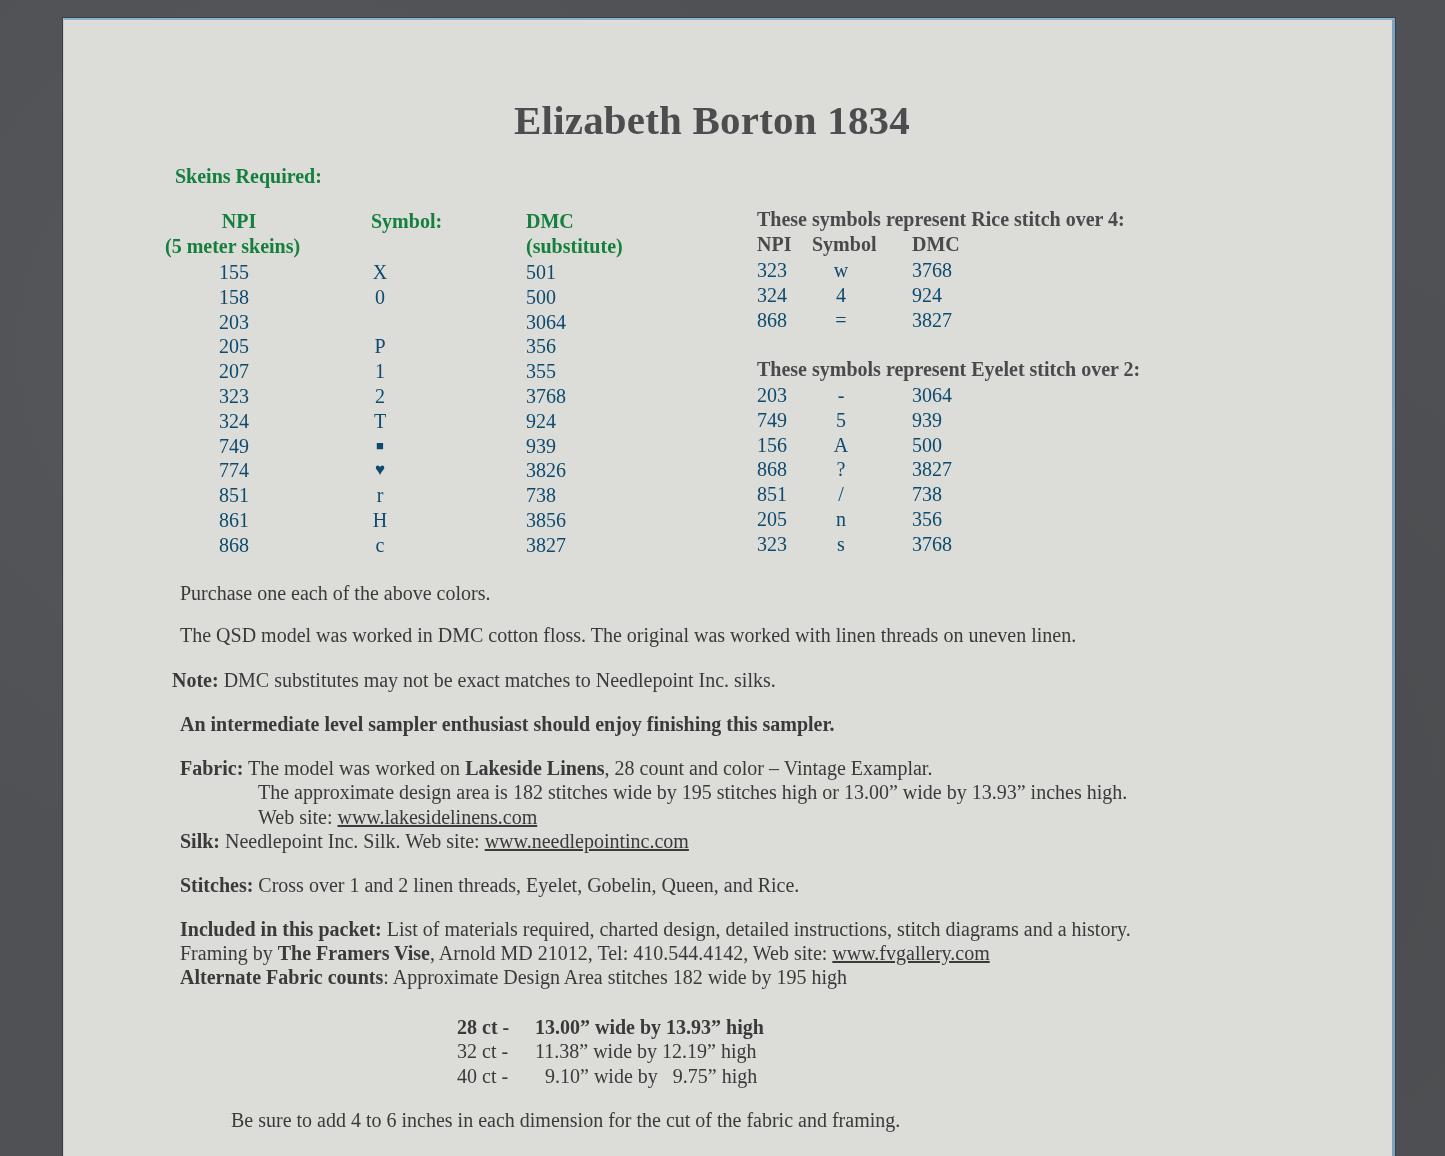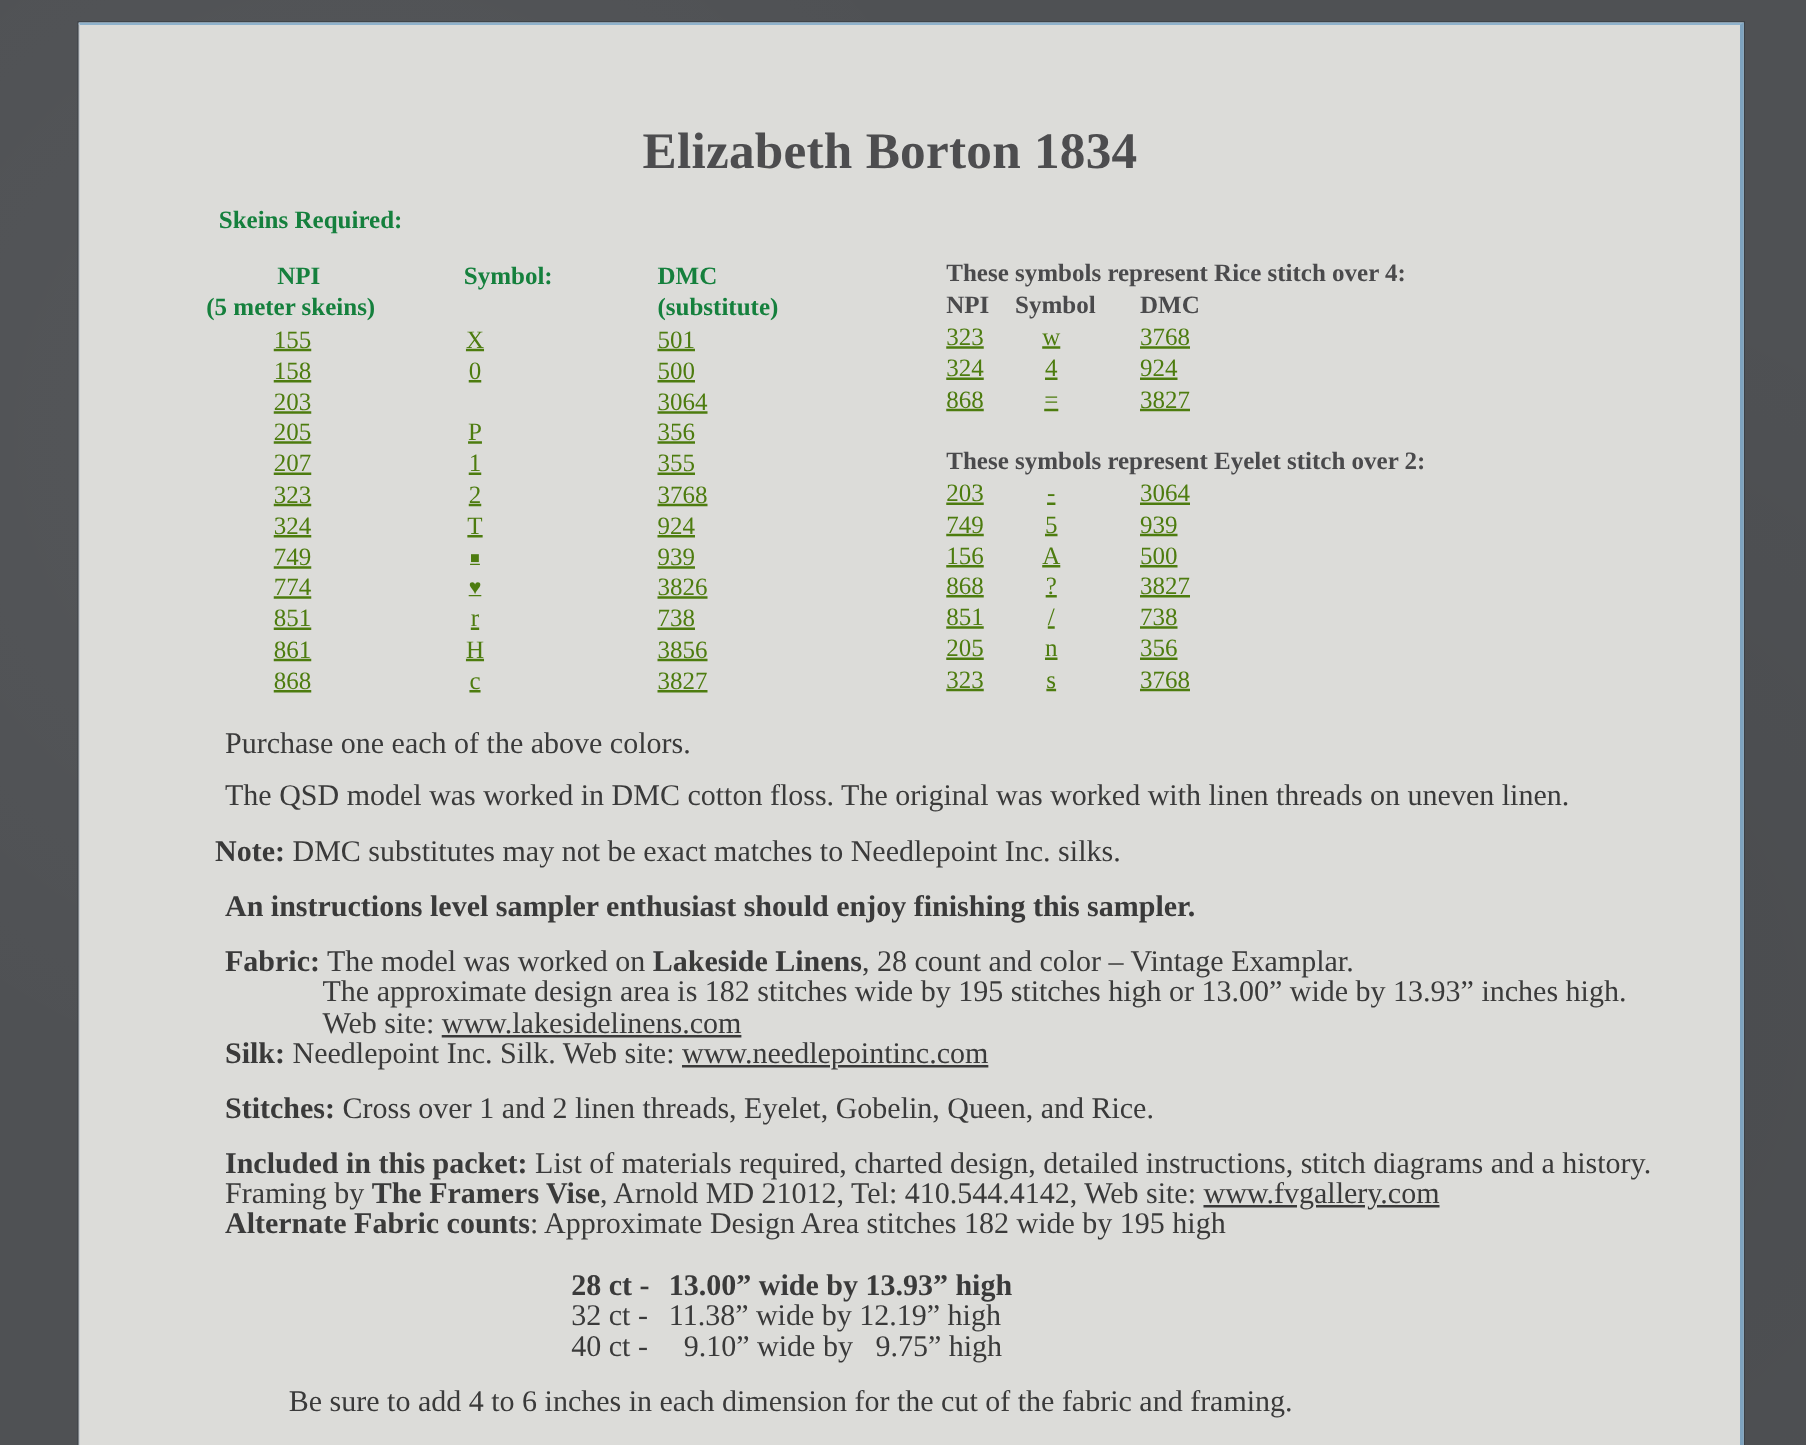--- a/index.html
+++ b/index.html
@@ -20,22 +20,22 @@
       border-left: 1px solid #c8ccd0;
       box-shadow: 0 0 0 1px #3b4046;
     }
     .abs { position: absolute; white-space: nowrap; }
     .title {
       left: 450px; top: 76px; font-size: 41px; font-weight: bold; color: #4d4d4f;
       letter-spacing: 0.2px;
     }
     .bold { font-weight: bold; }
     .hdr { font-size: 20px; font-weight: bold; color: #15803d; }
-    .t20 { font-size: 24px; color: #3a3a3a; }
-    .col { position: absolute; font-size: 20px; color: #4d7c0f; line-height: 24.8px; text-decoration: underline; }
+    .t20 { font-size: 20px; color: #3a3a3a; }
+    .col { position: absolute; font-size: 20px; color: #0c4a6e; line-height: 24.8px; }
     .col div { height: 24.8px; }
     .center { text-align: center; }
     .right-hdr { font-size: 20px; font-weight: bold; color: #4a4a4c; }
     .u { text-decoration: underline; margin-top: 12px; }
   </style>
 </head>
 <body>
 
 <div class="paper">
 
@@ -148,21 +148,21 @@
       <div>356</div>
       <div>3768</div>
     </div>
   </div>
 
   <div class="abs t20" style="left:116px; top:562px;">Purchase one each of the above colors.</div>
   <div class="abs t20" style="left:116px; top:604px;">The QSD model was worked in DMC cotton floss.  The original was worked with linen threads on uneven linen.</div>
   <div class="abs t20" style="left:108px; top:649px;">
     <span class="bold">Note:</span><span> DMC substitutes may not be exact matches to Needlepoint Inc. silks.</span>
   </div>
-  <div class="abs t20 bold" style="left:116px; top:693px;">An instructions level sampler enthusiast should enjoy finishing this sampler.</div>
+  <div class="abs t20 bold" style="left:116px; top:693px;">An intermediate level sampler enthusiast should enjoy finishing this sampler.</div>
 
   <div class="abs t20" style="left:116px; top:737px;">
     <span class="bold">Fabric:</span>
     <span>The model was worked on </span><span class="bold">Lakeside Linens</span><span>, 28 count and color – Vintage Examplar.</span>
   </div>
   <div class="abs t20" style="left:194px; top:761px;">The approximate design area is 182 stitches wide by 195 stitches high or 13.00” wide by 13.93” inches high.</div>
   <div class="abs t20" style="left:194px; top:786px;">
     <span>Web site: </span><span class="u">www.lakesidelinens.com</span>
   </div>
   <div class="abs t20" style="left:116px; top:810px;">

